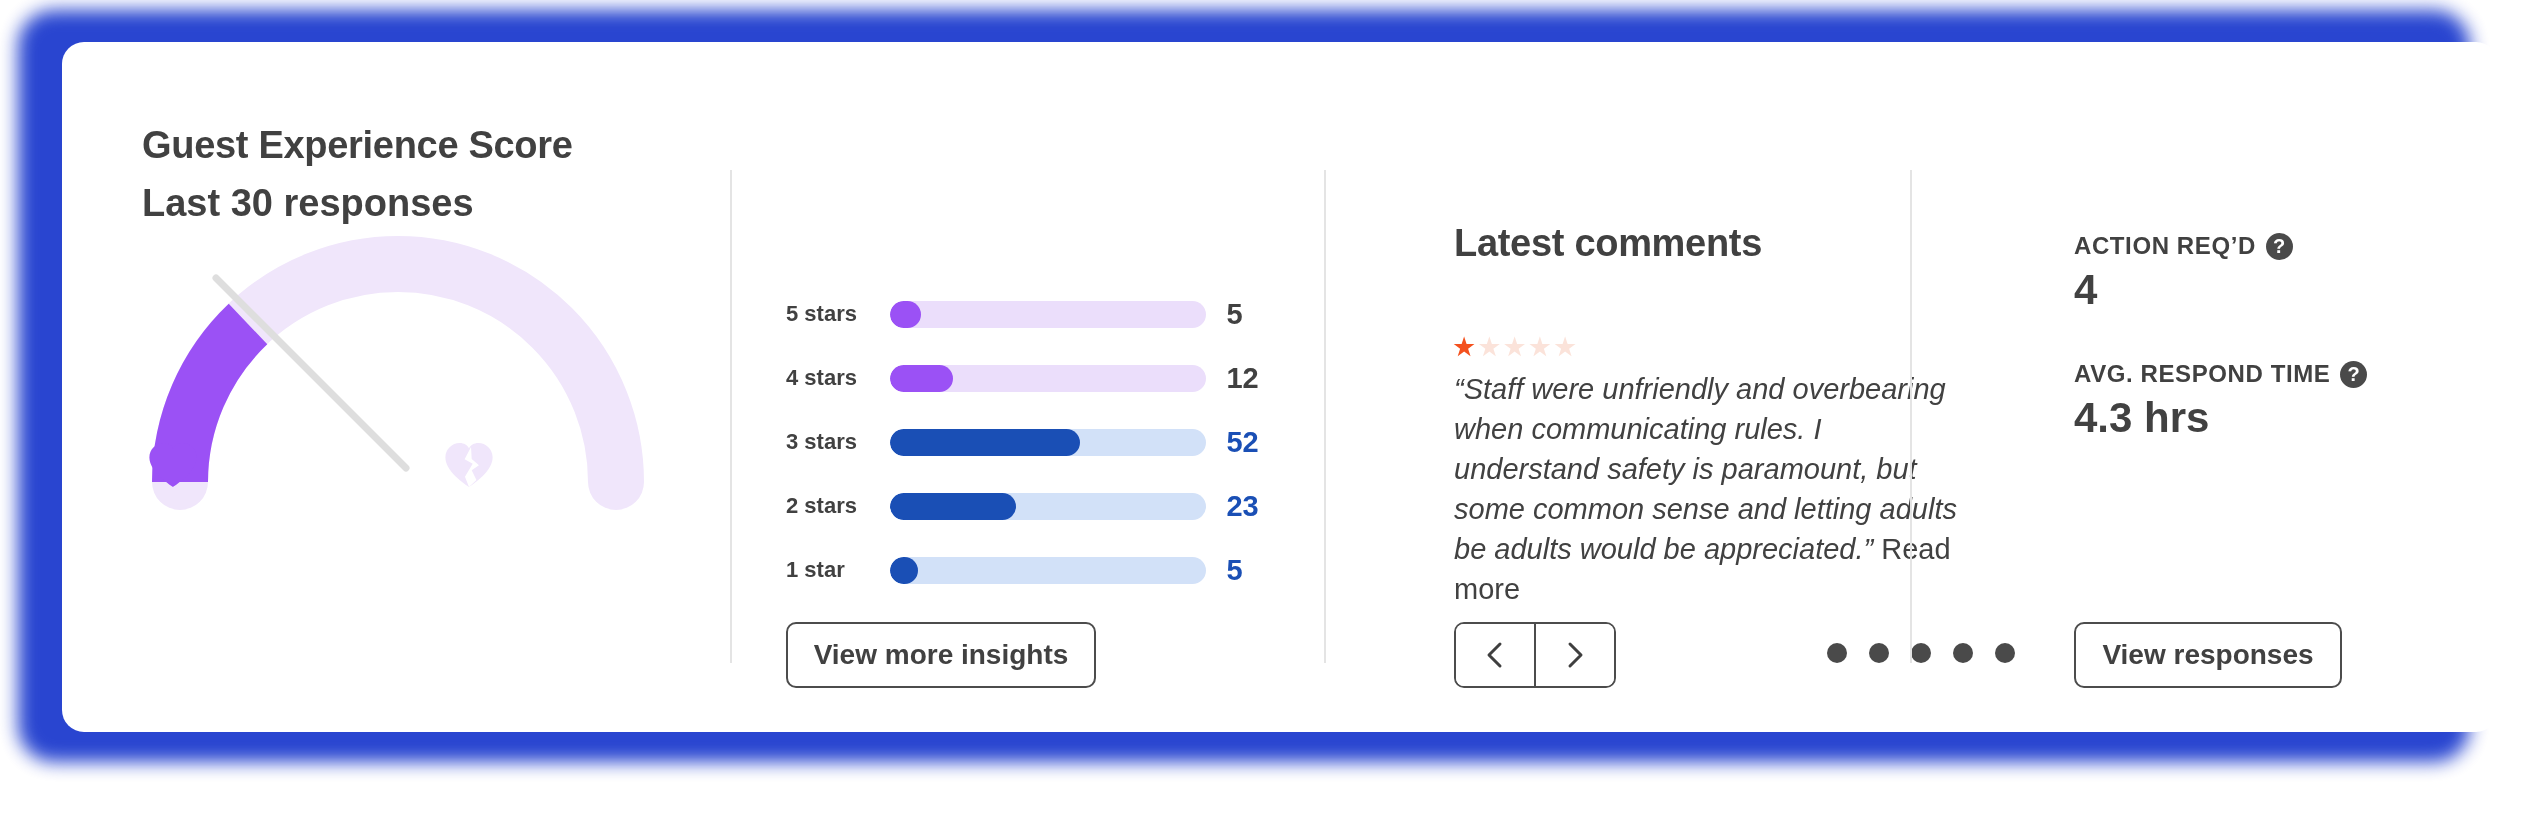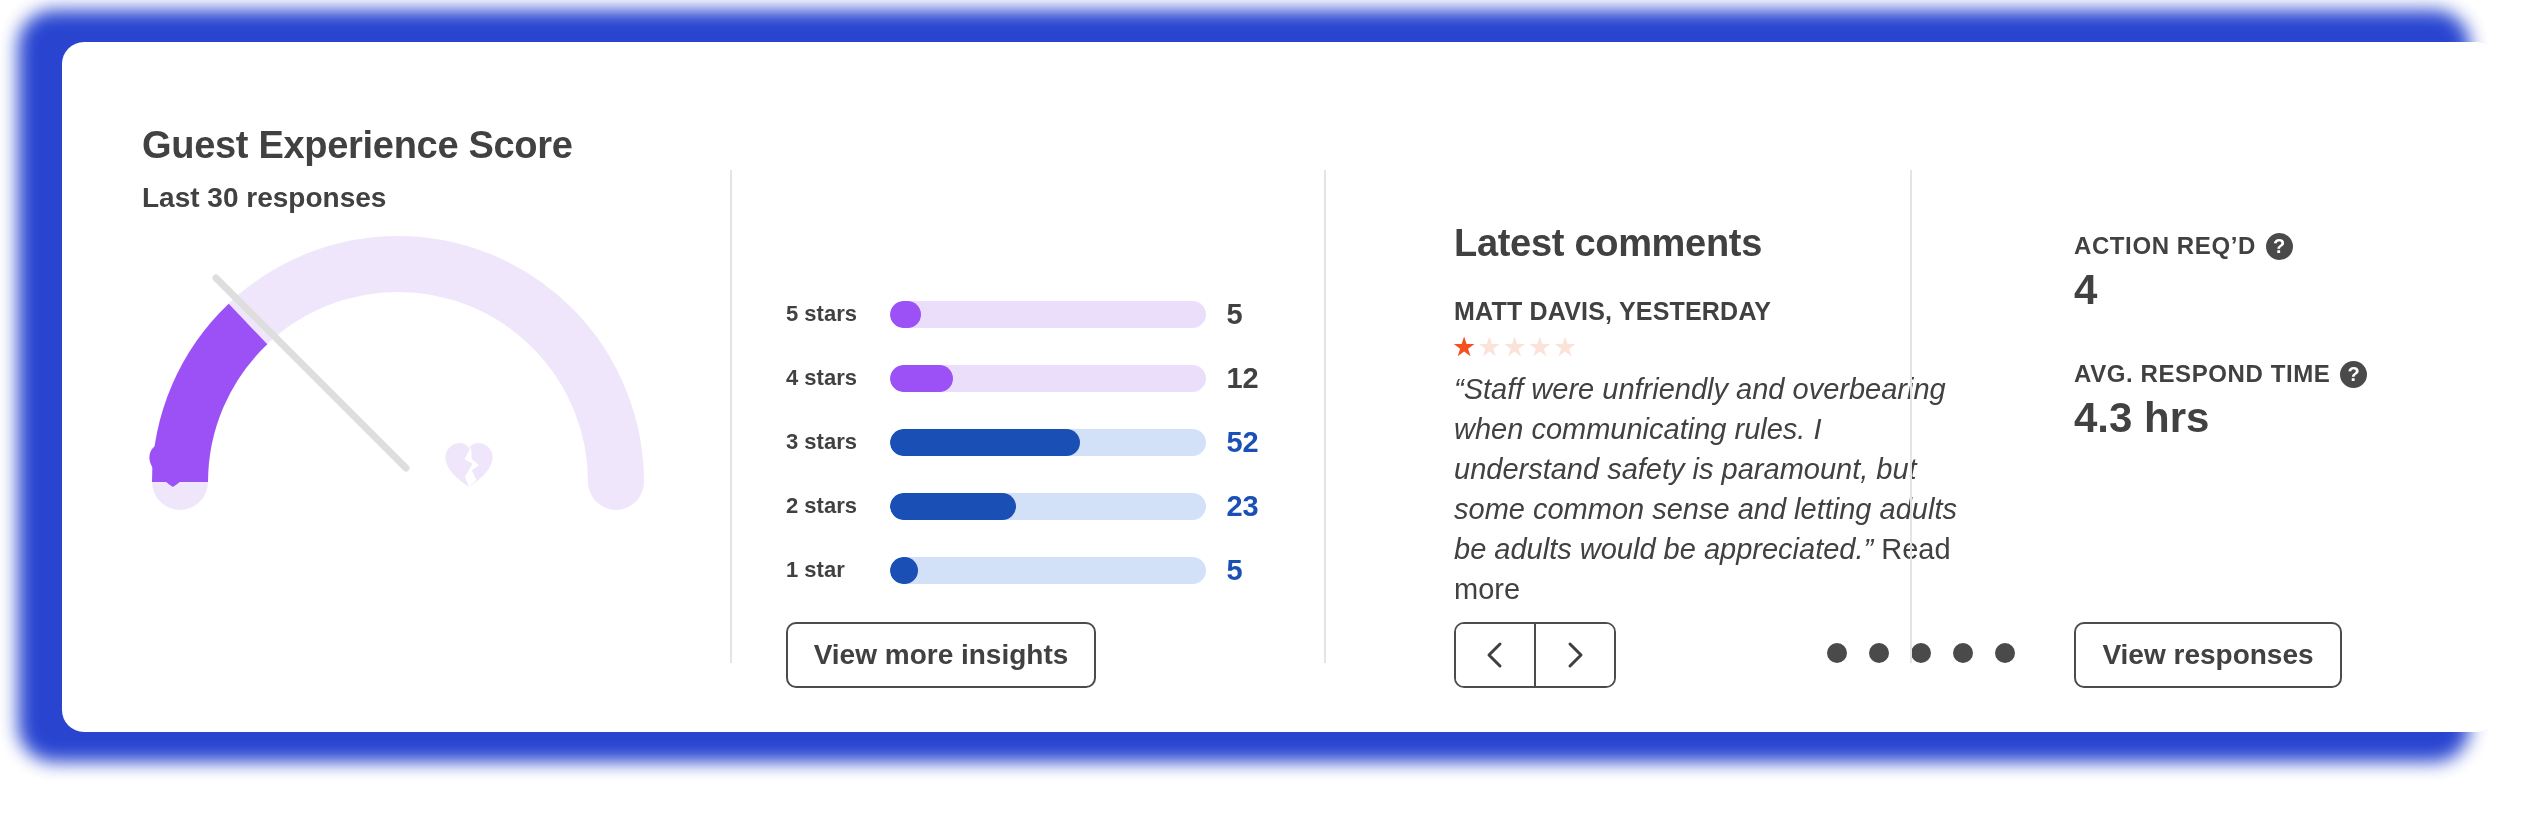--- a/index.html
+++ b/index.html
@@ -69,21 +69,21 @@
 
   
   .panel-title {
     font-size: 38px;
     font-weight: bold;
     color: #414141;
     letter-spacing: -.3px;
     white-space: nowrap;
   }
   .panel-sub {
-    font-size: 28px;
+    font-size: 38px;
     font-weight: bold;
     color: #414141;
     white-space: nowrap;
   }
 
   #title-main   { position:absolute; left:80px;  top:  82px; }
   #subtitle-main{ position:absolute; left:80px;  top: 140px; }
 
   
   .vdivider {
@@ -353,21 +353,20 @@
           </div>
           <div class="rating-value" style="color: rgb(26, 79, 181);">5</div>
         </div>
       </div>
 
     <div class="outline-btn" id="btn-insights">View more insights</div>
 
     <div class="vdivider" id="divider-2"></div>
 
     <div class="panel-title" id="comments-title">Latest comments</div>
-    <div id="comment-author">MATT DAVIS, YESTERDAY</div>
     <div id="comment-stars"><span class="star-on">★</span><span class="star-off">★</span><span class="star-off">★</span><span class="star-off">★</span><span class="star-off">★</span></div>
     <div id="comment-body">
       <span>“Staff were unfriendly and overbearing when communicating rules. I understand safety is paramount, but some common sense and letting adults be adults would be appreciated.”</span>
       <span id="read-more">Read more</span>
     </div>
 
     <div id="pager">
       <div class="pager-btn">
         <svg width="24" height="30" viewBox="0 0 24 30">
           <polyline points="17,4 6,15 17,26" fill="none" stroke="#3f3f3f" stroke-width="3" stroke-linecap="round" stroke-linejoin="round"></polyline>

